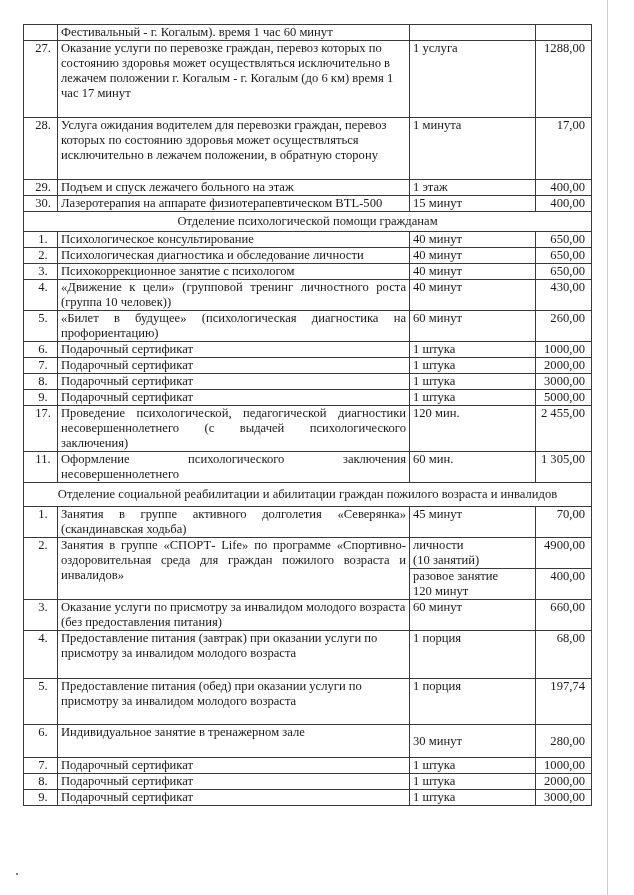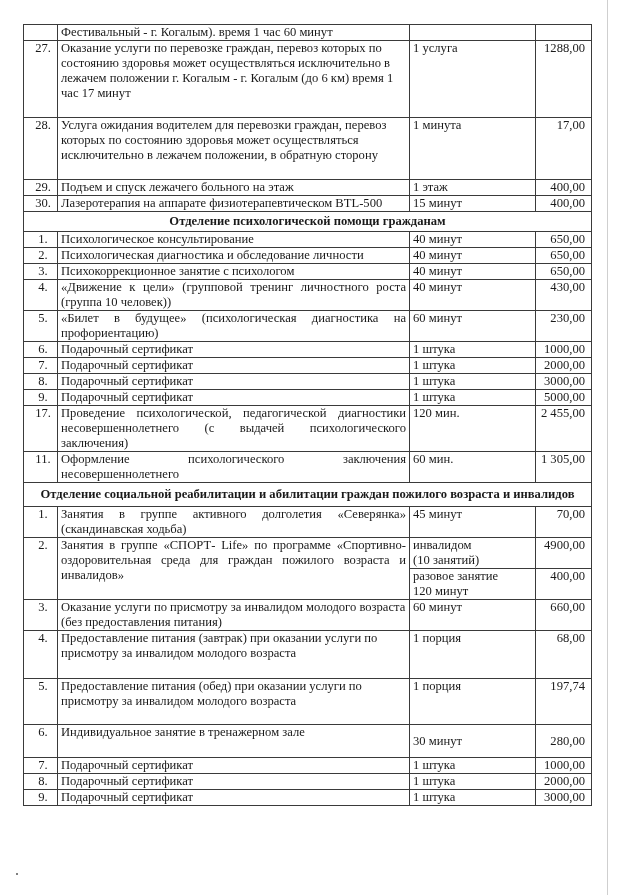--- a/index.html
+++ b/index.html
@@ -7,21 +7,21 @@
          font-family: "Liberation Serif", serif; color: #1a1a1a; font-size: 12.6px; }
   .scanline { position: absolute; left: 607px; top: 0; width: 1px; height: 895px; background: #cfcfcf; }
   .dot { position: absolute; left: 16px; top: 873px; width: 2px; height: 2px; background: #555; border-radius: 1px; }
   table.price { position: absolute; left: 23px; top: 24px; width: 568px; border-collapse: collapse; table-layout: fixed; }
   table.price td { border: 1px solid #3a3a3a; padding: 0 3px; vertical-align: top; line-height: 15px; }
   td.num { width: 34px; text-align: center; padding-left: 8px !important; }
   td.name { width: 318px; }
   td.unit { width: 112px; }
   td.price-val { width: 56px; text-align: right; padding-right: 6px !important; }
   td.just { text-align: justify; text-align-last: left; }
-  tr.section td { text-align: center; font-weight: bold; padding: 2px 4px; }
+  tr.section td { text-align: center; font-weight: normal; padding: 2px 4px; }
   .unit-sub { display: block; }
 </style>
 </head>
 <body>
 
 <div class="scanline"></div>
 <div class="dot"></div>
 
 <table class="price">
   <colgroup>
@@ -86,21 +86,21 @@
     <tr>
       <td class="num">4.</td>
       <td class="name just">«Движение к цели» (групповой тренинг личностного роста (группа 10 человек))</td>
       <td class="unit">40 минут</td>
       <td class="price-val">430,00</td>
     </tr>
     <tr>
       <td class="num">5.</td>
       <td class="name just">«Билет в будущее» (психологическая диагностика на профориентацию)</td>
       <td class="unit">60 минут</td>
-      <td class="price-val">230,00</td>
+      <td class="price-val">260,00</td>
     </tr>
     <tr>
       <td class="num">6.</td>
       <td class="name">Подарочный сертификат</td>
       <td class="unit">1 штука</td>
       <td class="price-val">1000,00</td>
     </tr>
     <tr>
       <td class="num">7.</td>
       <td class="name">Подарочный сертификат</td>
@@ -138,21 +138,21 @@
     <tr>
       <td class="num">1.</td>
       <td class="name just">Занятия в группе активного долголетия «Северянка» (скандинавская ходьба)</td>
       <td class="unit">45 минут</td>
       <td class="price-val">70,00</td>
     </tr>
     <tr>
       <td class="num" rowspan="2">2.</td>
       <td class="name just" rowspan="2">Занятия в группе «СПОРТ- Life» по программе «Спортивно-оздоровительная среда для граждан пожилого возраста и инвалидов»</td>
       <td class="unit">
-        <span class="unit-sub">инвалидом</span>
+        <span class="unit-sub">личности</span>
         <span class="unit-sub">(10 занятий)</span>
       </td>
       <td class="price-val">4900,00</td>
     </tr>
     <tr>
       <td class="unit">
         <span class="unit-sub">разовое занятие</span>
         <span class="unit-sub">120 минут</span>
       </td>
       <td class="price-val">400,00</td>

